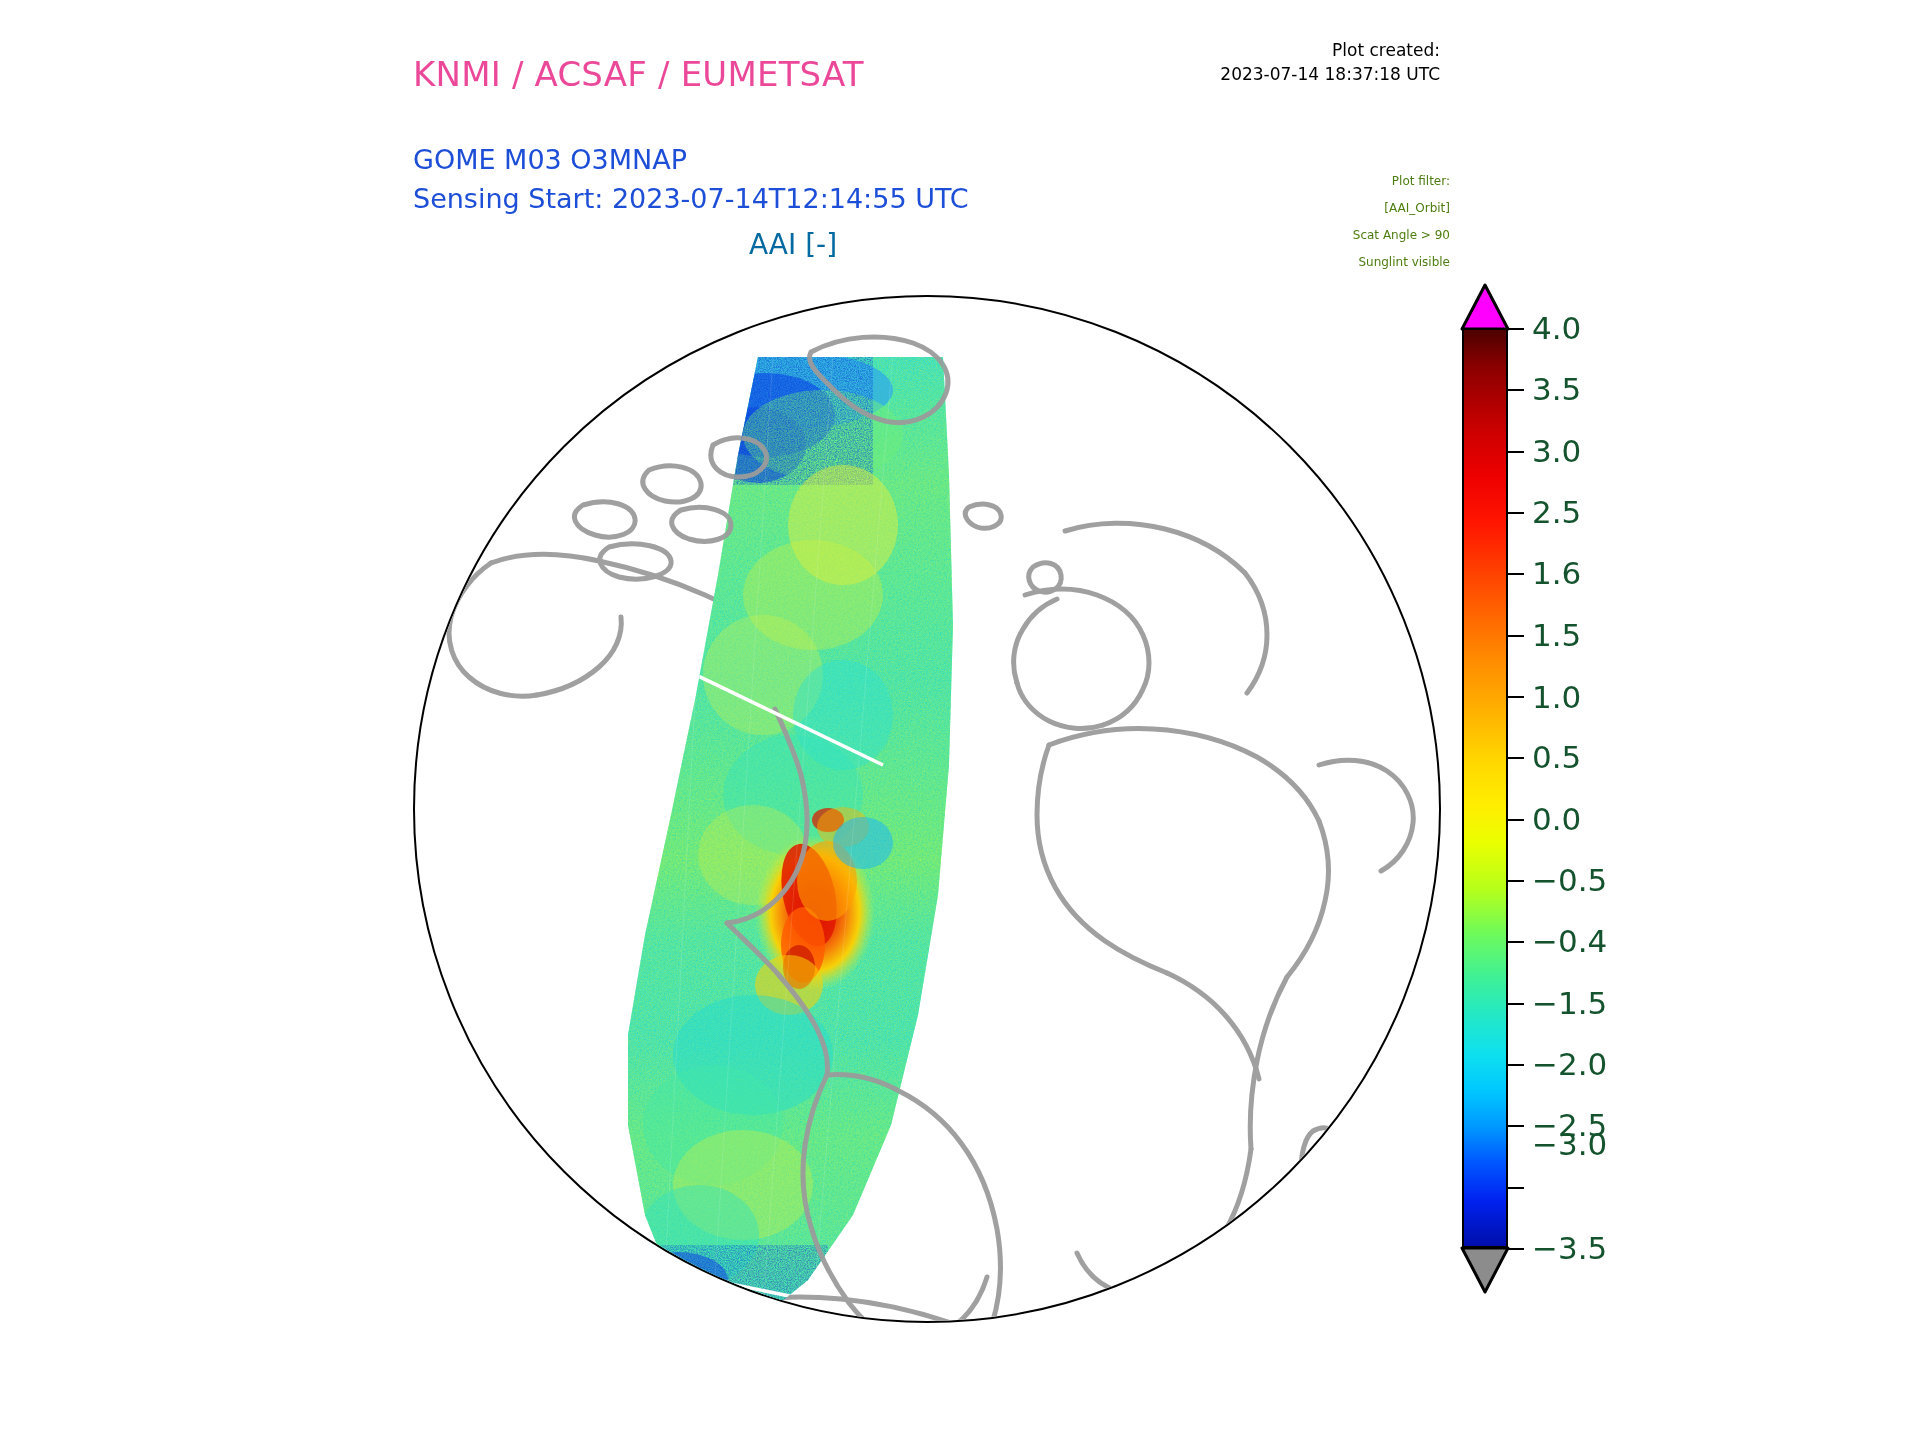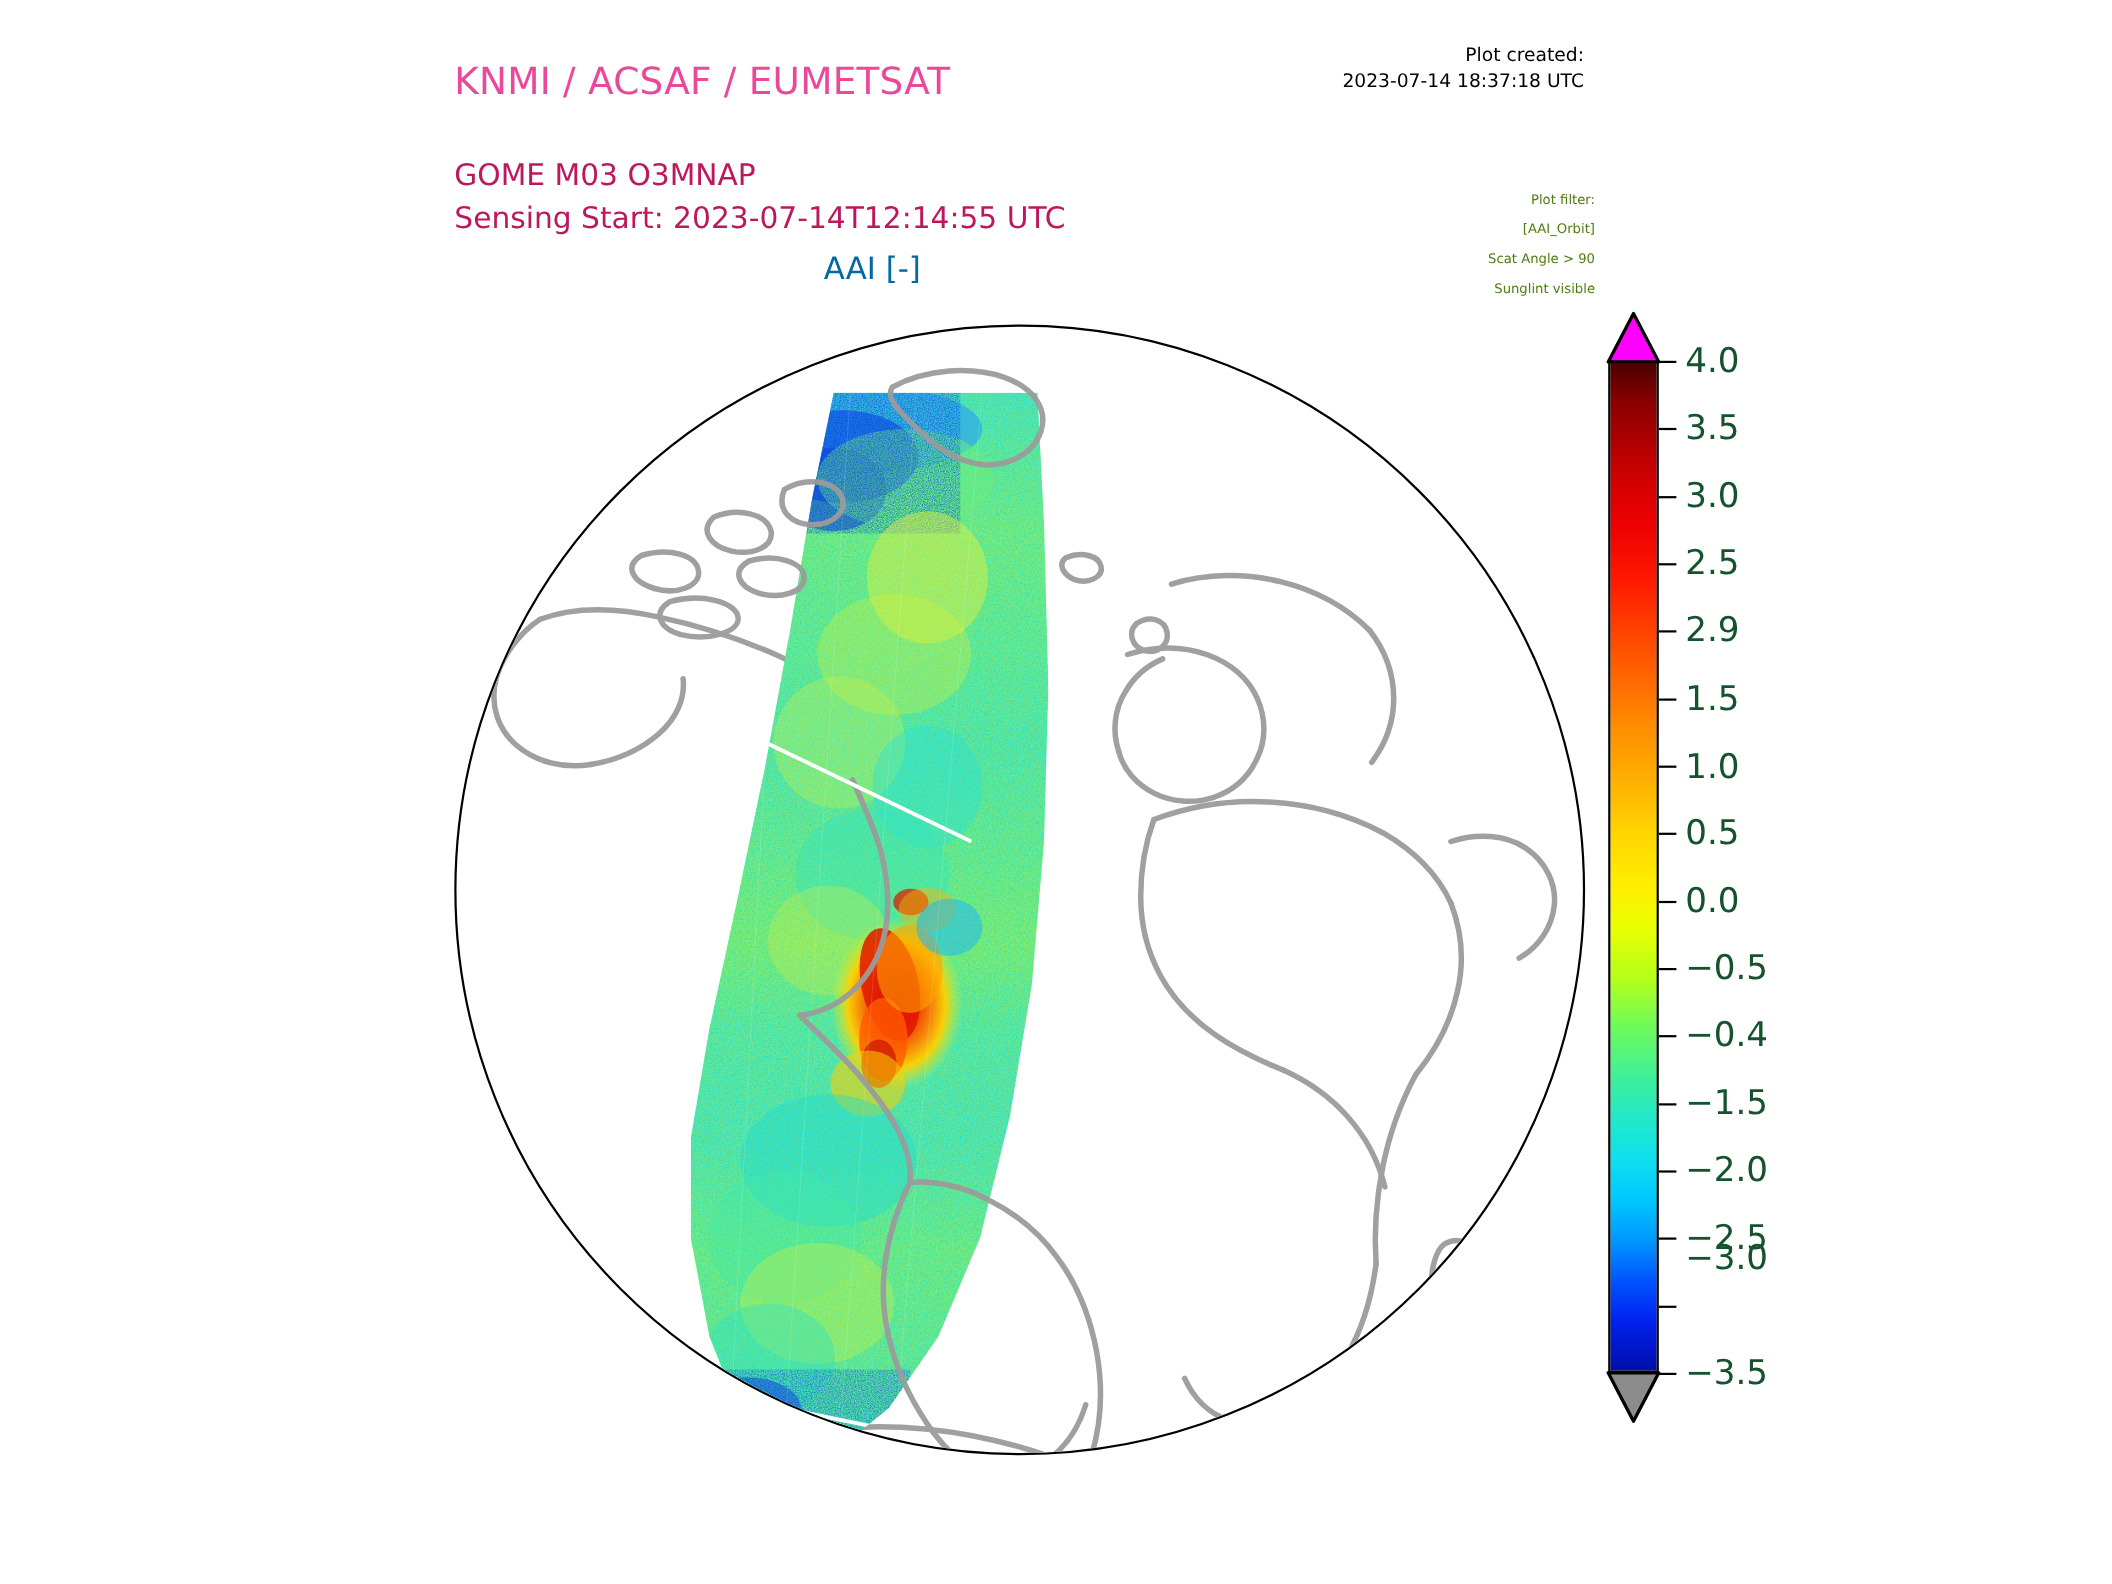--- a/index.html
+++ b/index.html
@@ -14,21 +14,21 @@
   
   #org-title{
     left:413px;top:54px;font-size:34px;color:#ec4899;letter-spacing:0.2px;
     white-space:nowrap;
   }
   #plot-created-block{
     left:1160px;top:38px;width:280px;text-align:right;font-size:17px;
     line-height:24px;color:#000;
   }
   #meta-block{
-    left:413px;top:140px;font-size:27px;line-height:39px;color:#be185d;
+    left:413px;top:140px;font-size:27px;line-height:39px;color:#1d4ed8;
     white-space:nowrap;
   }
   #var-title{
     left:413px;top:228px;width:760px;text-align:center;font-size:28px;color:#0369a1;
   }
   #filter-block{
     left:1180px;top:168px;width:270px;text-align:right;font-size:12px;
     line-height:27px;color:#4d7c0f;
   }
 
@@ -350,21 +350,21 @@
   <div class="abs" id="cbar-ticks">
       <div class="cb-tick" style="top: 43px;"></div>
       <div class="cb-label" style="top: 43px;">4.0</div>
       <div class="cb-tick" style="top: 104.333px;"></div>
       <div class="cb-label" style="top: 104.333px;">3.5</div>
       <div class="cb-tick" style="top: 165.667px;"></div>
       <div class="cb-label" style="top: 165.667px;">3.0</div>
       <div class="cb-tick" style="top: 227px;"></div>
       <div class="cb-label" style="top: 227px;">2.5</div>
       <div class="cb-tick" style="top: 288.333px;"></div>
-      <div class="cb-label" style="top: 288.333px;">2.9</div>
+      <div class="cb-label" style="top: 288.333px;">1.6</div>
       <div class="cb-tick" style="top: 349.667px;"></div>
       <div class="cb-label" style="top: 349.667px;">1.5</div>
       <div class="cb-tick" style="top: 411px;"></div>
       <div class="cb-label" style="top: 412px;">1.0</div>
       <div class="cb-tick" style="top: 472.333px;"></div>
       <div class="cb-label" style="top: 472.333px;">0.5</div>
       <div class="cb-tick" style="top: 533.667px;"></div>
       <div class="cb-label" style="top: 533.667px;">0.0</div>
       <div class="cb-tick" style="top: 595px;"></div>
       <div class="cb-label" style="top: 595px;">−0.5</div>

